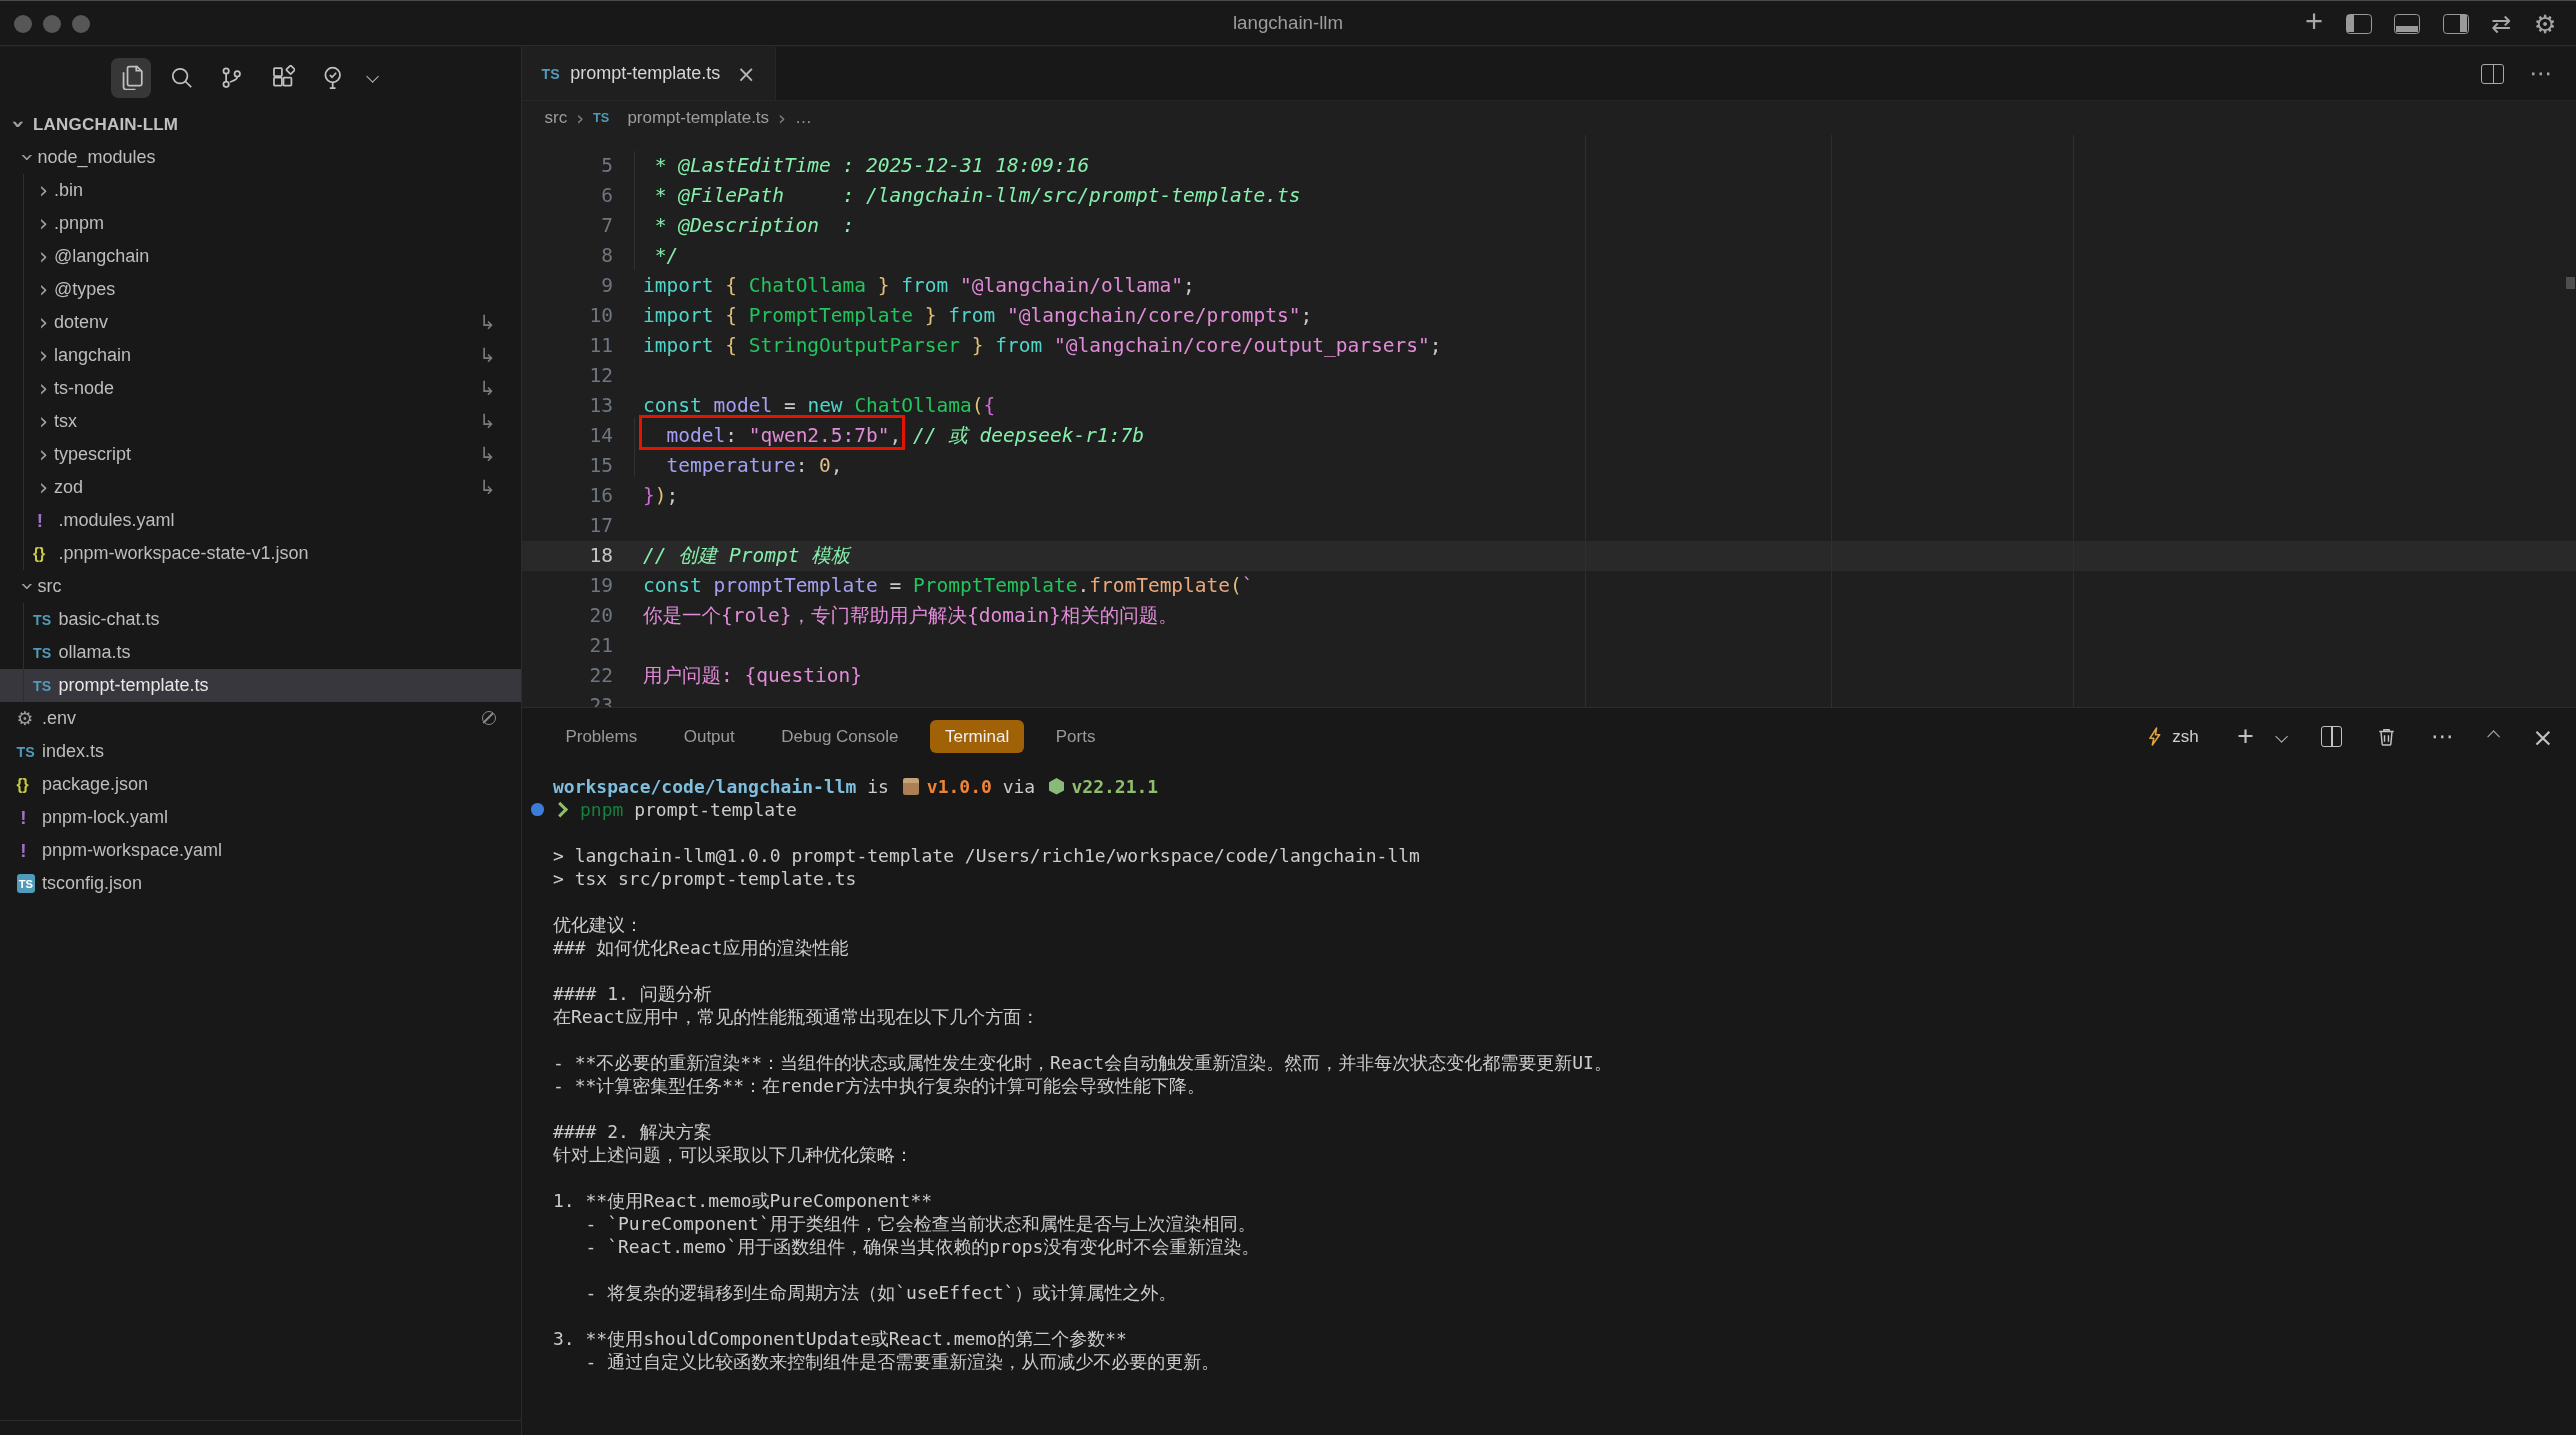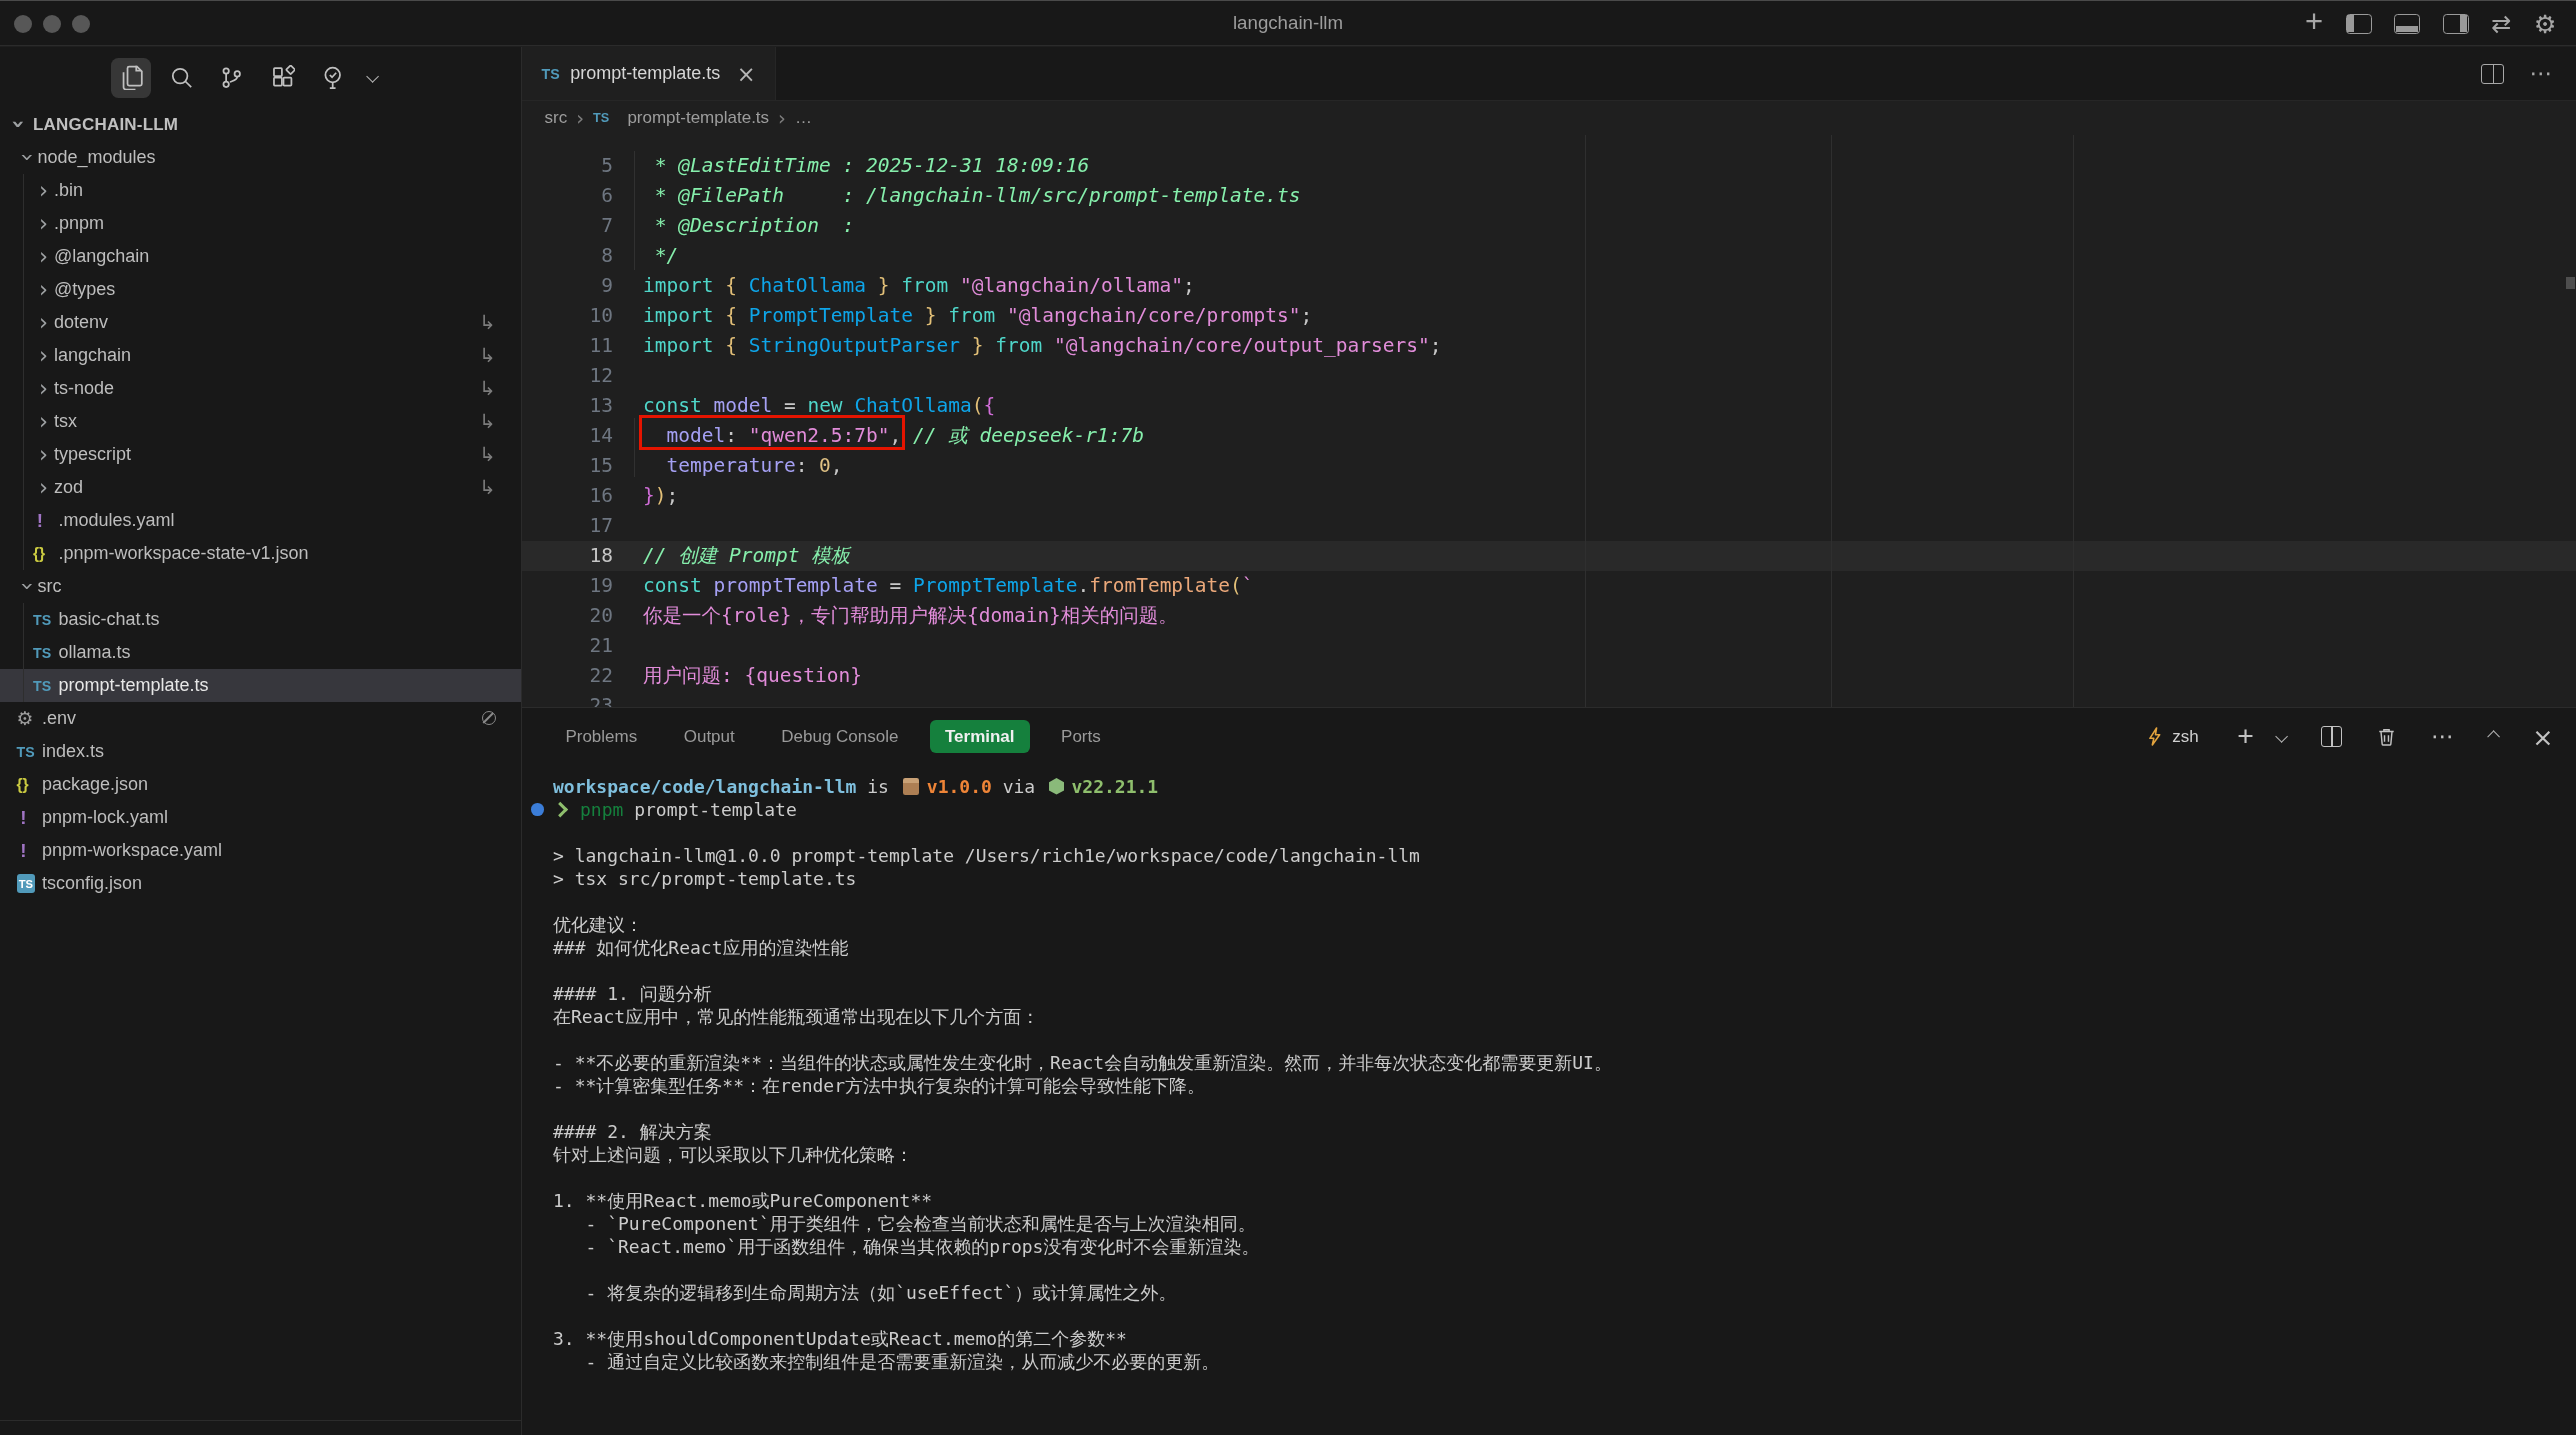--- a/index.html
+++ b/index.html
@@ -74,35 +74,35 @@
     font-family:"DejaVu Sans Mono","Liberation Mono",monospace;font-size:19.5px;padding-top:15.7px;box-sizing:content-box;}
   .ruler{position:absolute;top:0;bottom:0;width:0.7px;background:#2f2f2f;}
   .iguide{position:absolute;left:112px;width:0.7px;background:#313131;}
   .cl{display:flex;height:30px;line-height:30px;white-space:pre;}
   .cl.hl{background:#292929;}
   .cl.hl .ln{color:#c6c6c6;}
   .ln{width:91px;flex:none;text-align:right;color:#6e7681;}
   .lc{padding-left:30px;}
   .tk-kw{color:#4fd6c9;}
   .tk-var{color:#a5a0f3;}
-  .tk-cls{color:#0ea5e9;}
+  .tk-cls{color:#22c55e;}
   .tk-str{color:#e18cd9;}
   .tk-y{color:#e3c078;}
   .tk-m{color:#d16dd8;}
   .tk-fn{color:#eba87a;}
   .tk-num{color:#dfc184;}
   .tk-cm{color:#86efac;font-style:italic;}
   .tk-fg{color:#c8c8c8;}
   .red-box{position:absolute;left:117px;top:280px;width:266px;height:35px;border:3px solid #e51400;box-sizing:border-box;z-index:3;}
   .overview-thumb{position:absolute;right:1.5px;top:142px;width:9px;height:12px;background:#4e4e4e;}
   
   .panel{position:absolute;top:660px;left:0;right:0;bottom:0;background:#181818;border-top:0.7px solid #2b2b2b;box-sizing:border-box;}
   .panel-header{height:48px;display:flex;align-items:center;padding:4.5px 22.5px 0 28.4px;}
   .ptab{font-size:17px;color:#9a9a9a;padding:6.7px 15px;margin-right:7.5px;border-radius:6px;cursor:pointer;}
-  .ptab.active{color:#f0f0f0;background:#15803d;font-weight:bold;}
+  .ptab.active{color:#f0f0f0;background:#a16207;}
   .panel-actions{margin-left:auto;display:flex;align-items:center;gap:34px;color:#c2c2c2;}
   .shell-group{display:flex;align-items:center;gap:7.5px;margin-right:4.5px;}
   .shell-label{font-size:17px;color:#d0d0d0;}
   .pa-plus{font-size:28.4px;font-weight:300;line-height:0;margin-top:-3px;}
   .pa-x{font-size:25.4px;font-family:"DejaVu Sans",sans-serif;line-height:0;}
   .split-sm{display:inline-block;width:19.5px;height:19.5px;border:1.5px solid #c2c2c2;border-radius:3px;position:relative;}
   .split-sm::before{content:"";position:absolute;left:50%;top:0;bottom:0;width:1.5px;background:#c2c2c2;}
   .terminal{position:absolute;top:58px;left:0;right:0;bottom:0;overflow:hidden;
     font-family:"DejaVu Sans Mono","Liberation Mono",monospace;font-size:18px;color:#cccccc;padding:9px 0 0 31px;}
   .tl{height:23px;line-height:23px;white-space:pre;position:relative;}

